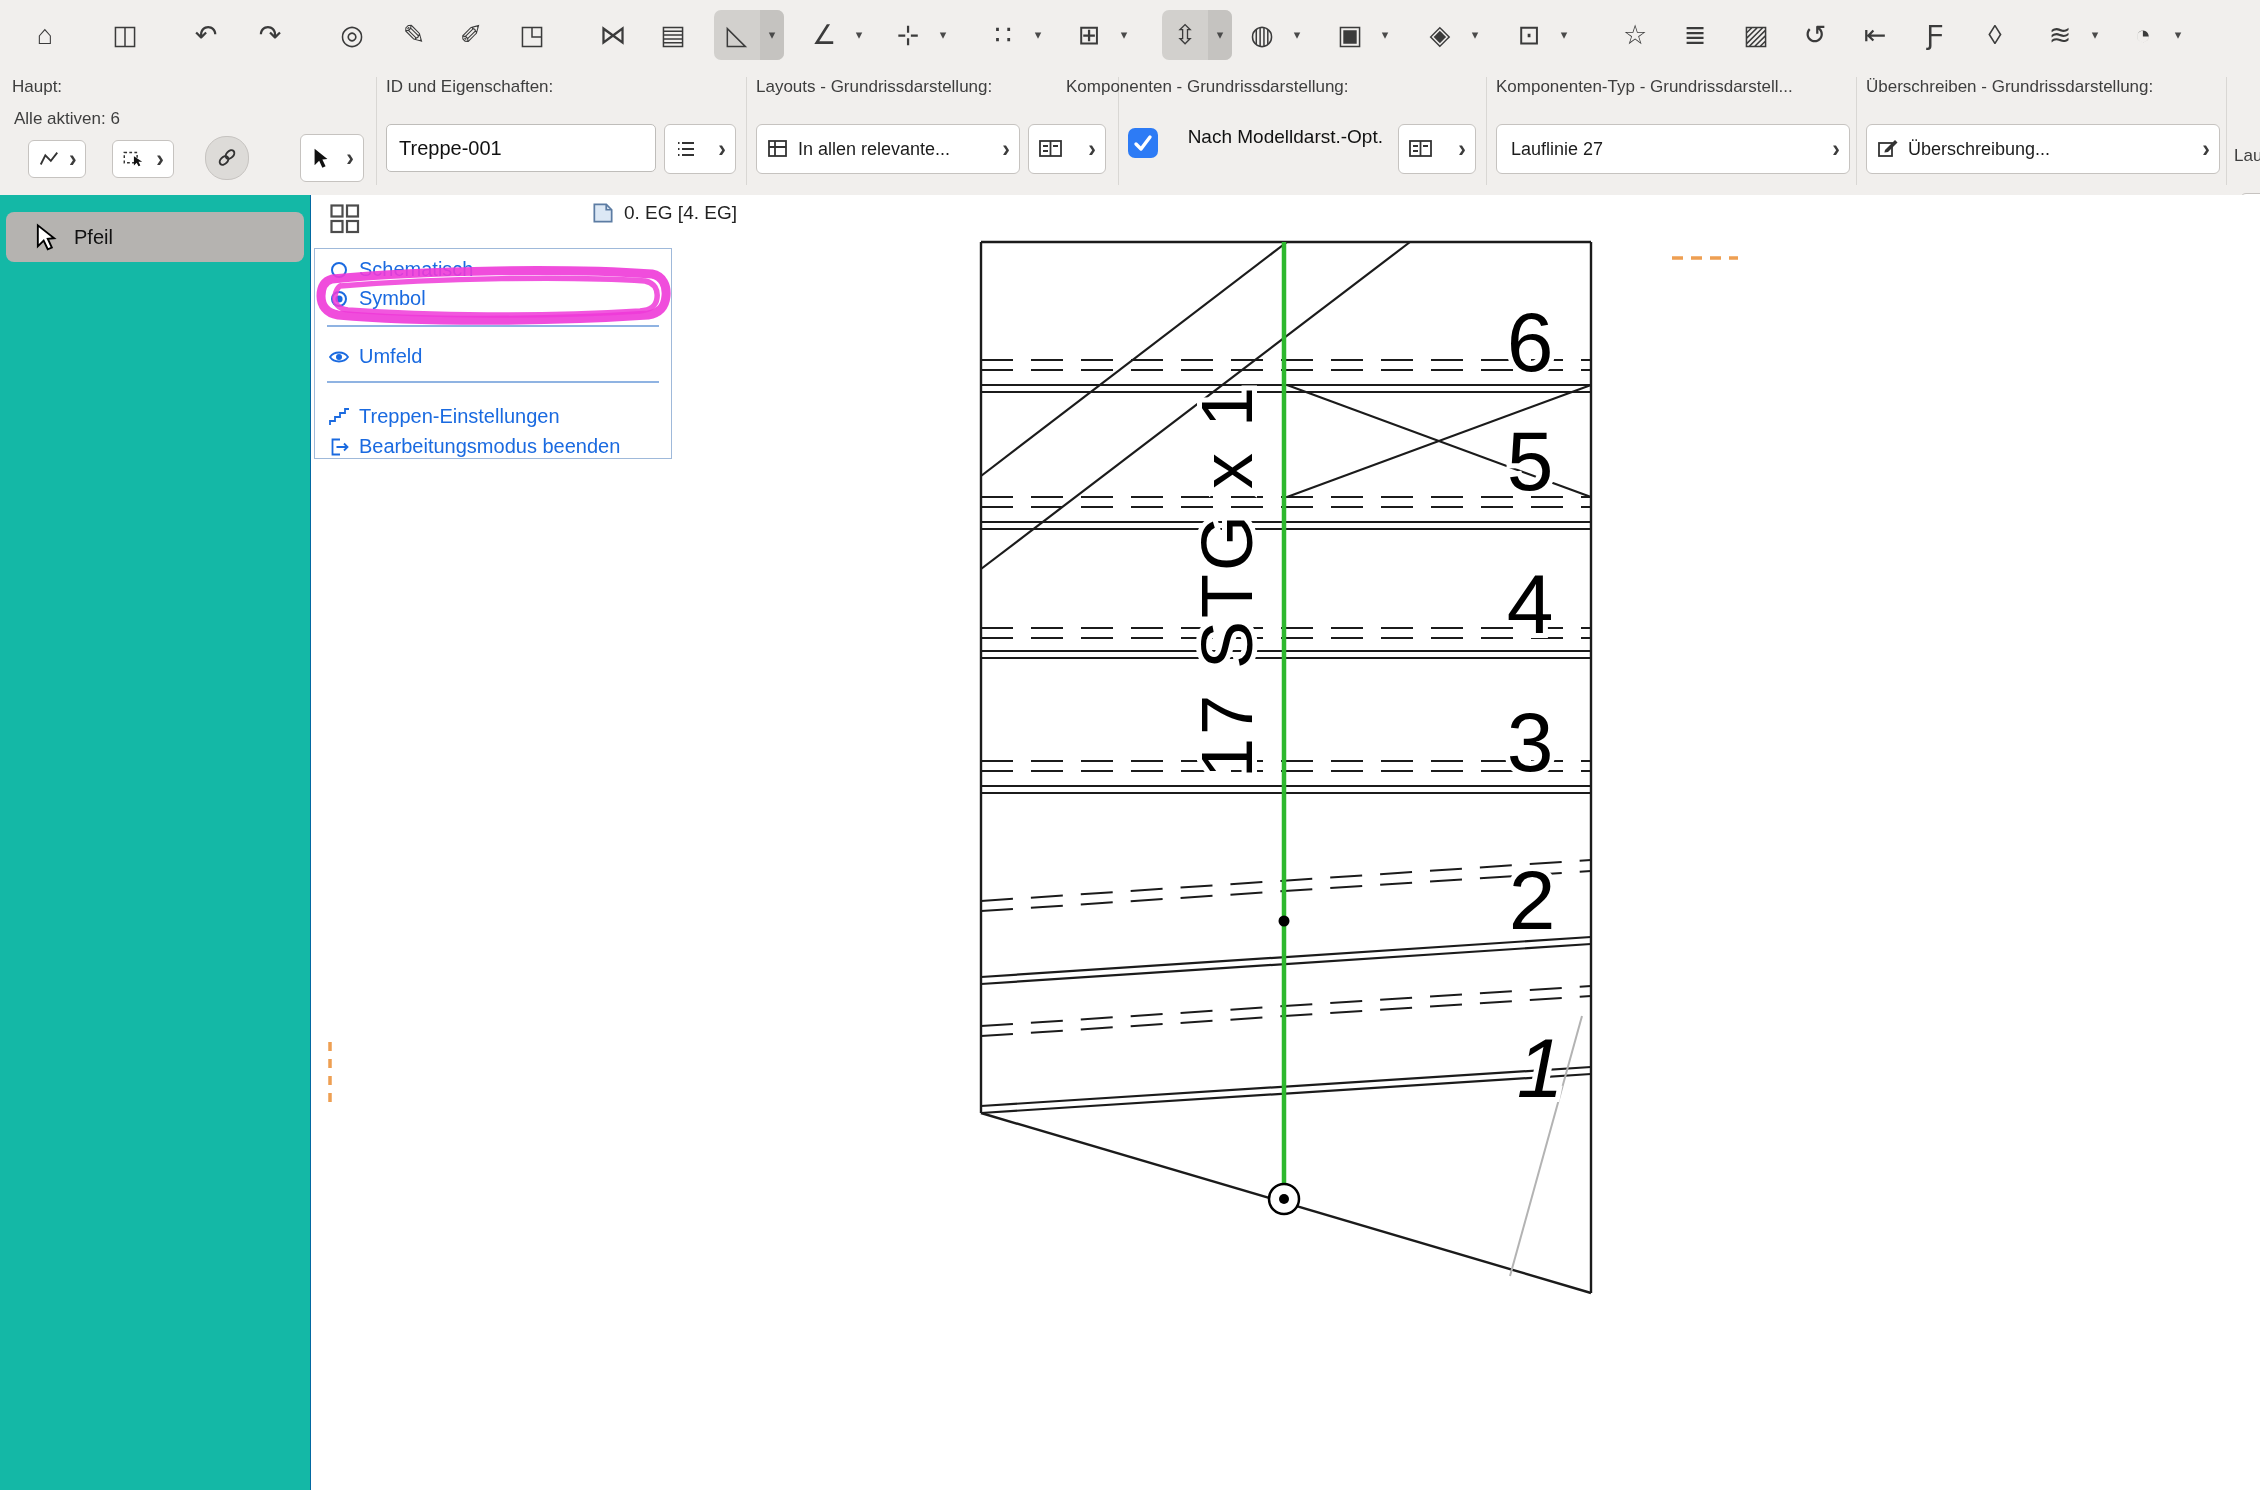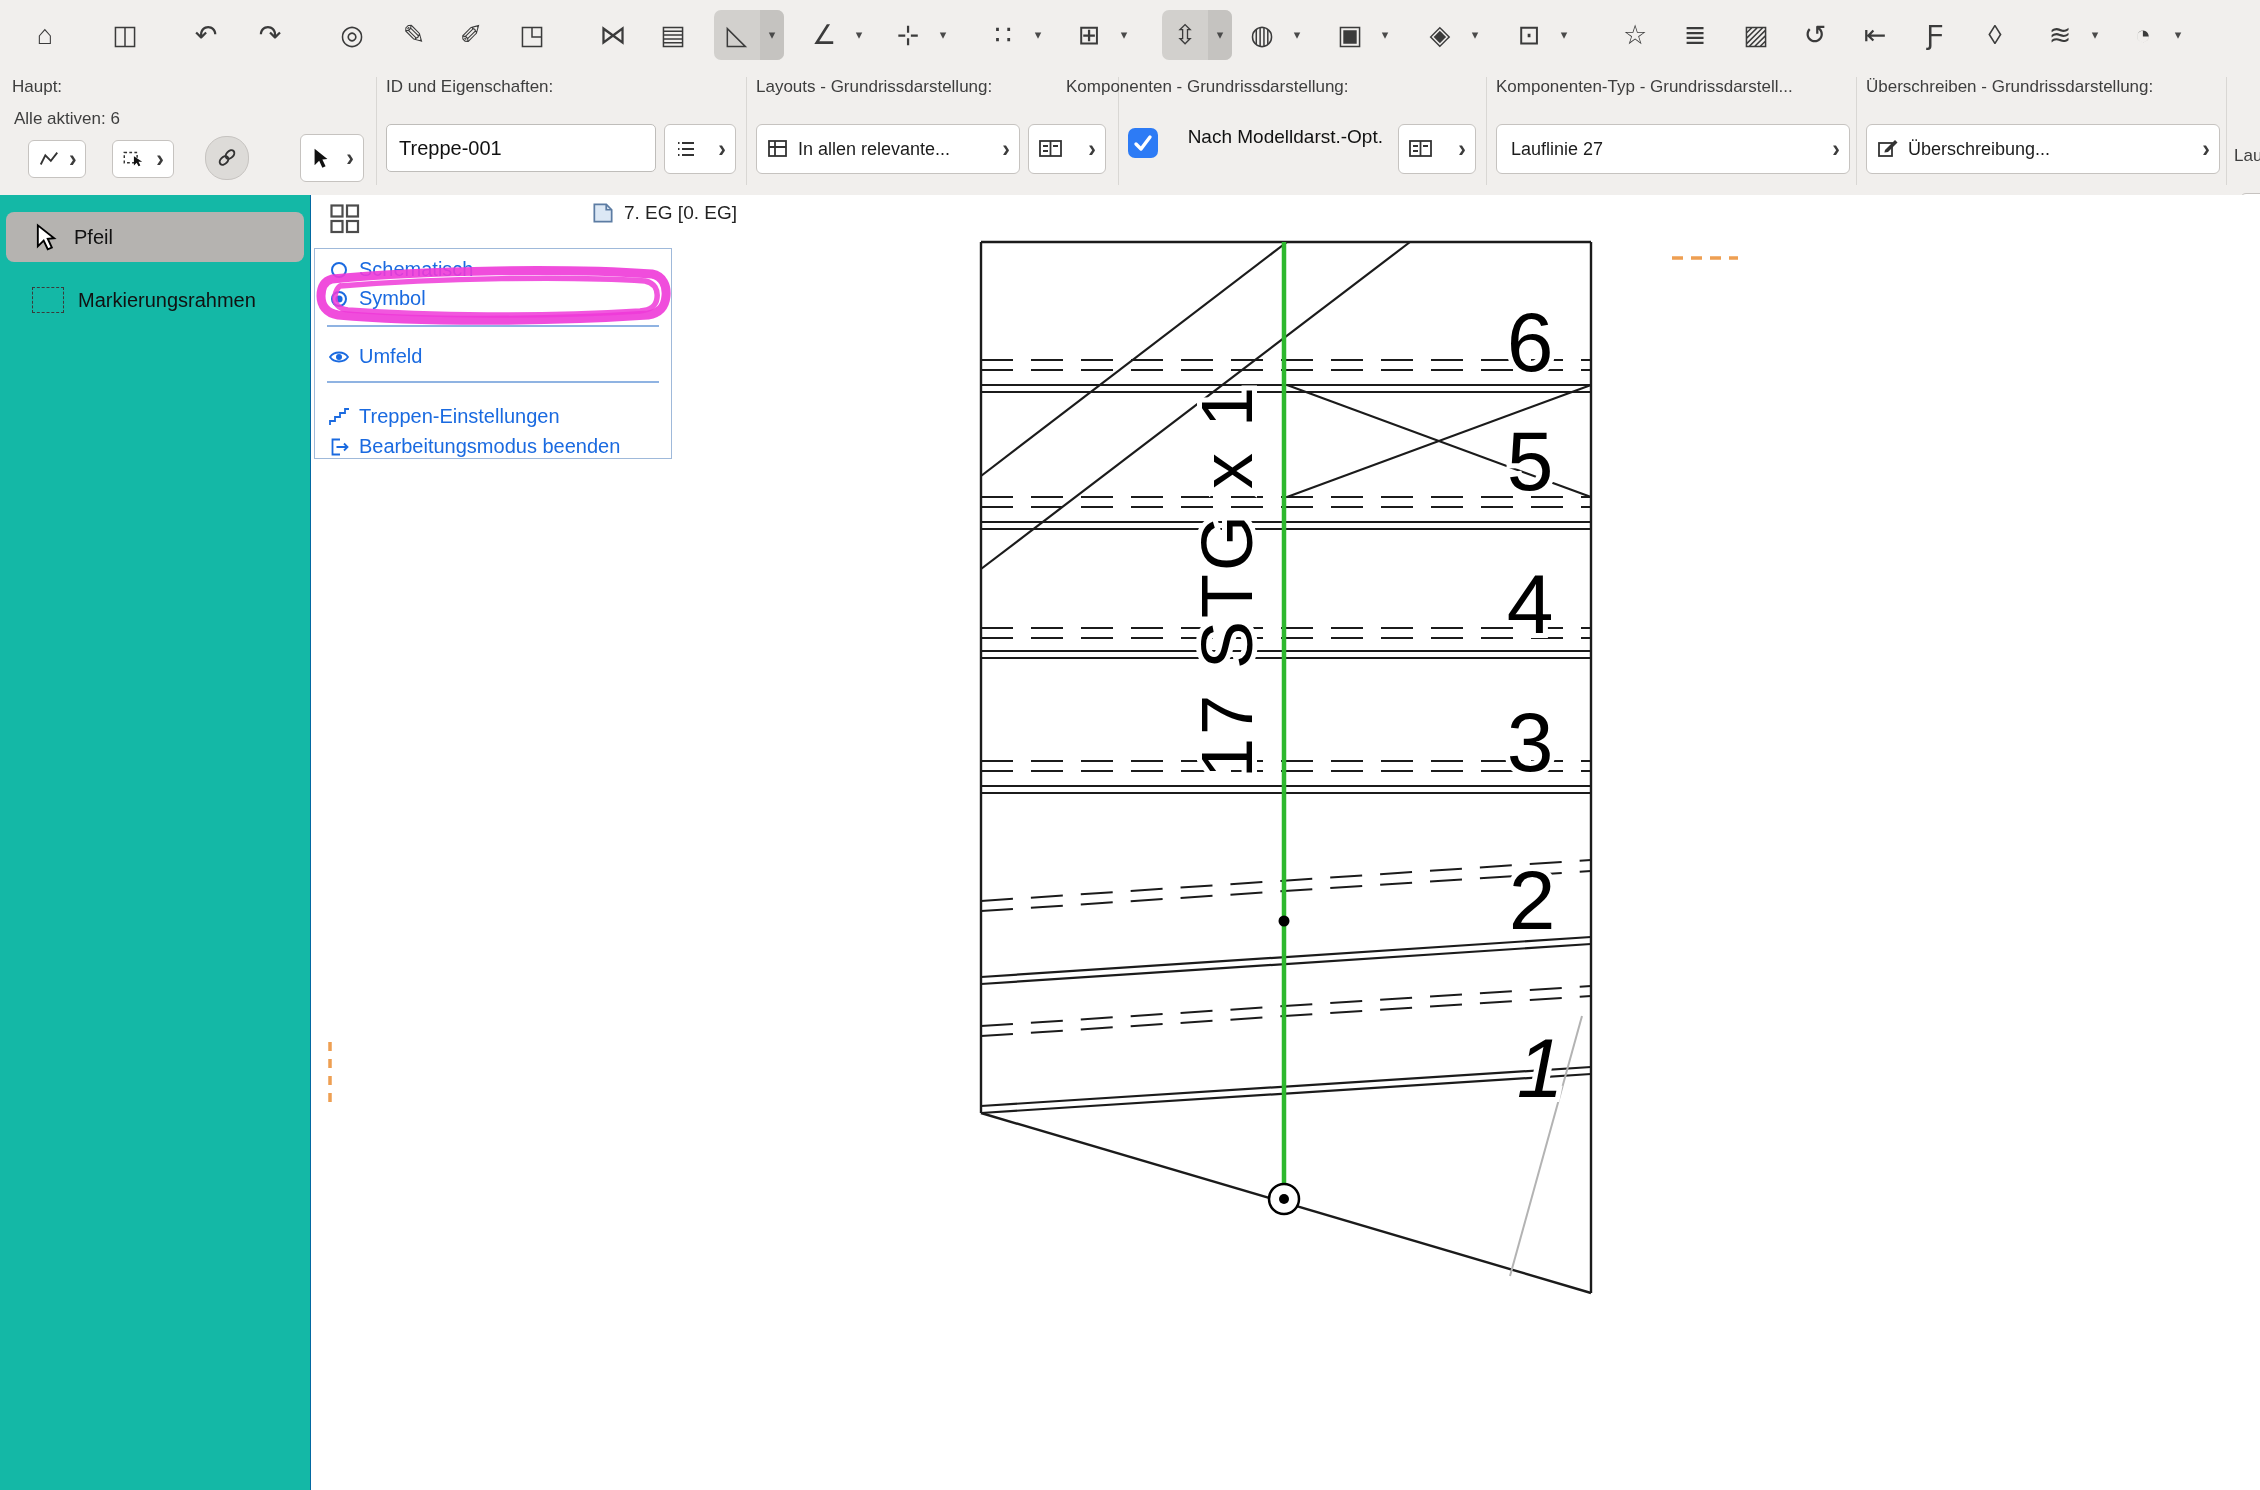--- a/index.html
+++ b/index.html
@@ -288,45 +288,41 @@
     <div class="right-partial-btn"></div>
   </div>
 
   <div class="sidebar">
     <div class="side-item selected" style="top:17px">
       <svg class="sicon" width="28" height="28" viewBox="0 0 24 24">
         <path d="M5 2 L5 20 L10 15 L13.5 22.5 L17 21 L13.5 13.5 L19 13 Z" fill="#fff" stroke="#000" stroke-width="1.6"></path>
       </svg>
       <span>Pfeil</span>
     </div>
-    <div class="side-item" style="top:80px">
-      <span class="sicon" style="width:30px;height:24px;border:1.6px dashed #3a3a3a;display:inline-block"></span>
-      <span>Markierungsrahmen</span>
-    </div>
   </div>
 
   <div class="canvas"></div>
 
   <div class="grid-toggle">
     <svg width="30" height="30" viewBox="0 0 30 30">
       <g fill="none" stroke="#4c4c4c" stroke-width="2.2">
         <rect x="1.5" y="1.5" width="11" height="11"></rect>
           <rect x="17" y="1.5" width="11" height="11"></rect>
         <rect x="1.5" y="17" width="11" height="11"></rect>
           <rect x="17" y="17" width="11" height="11"></rect>
       </g>
     </svg>
   </div>
 
   <div class="breadcrumb">
     <svg width="26" height="26" viewBox="0 0 24 24">
       <path d="M4 4 H15 L20 9 V20 H4 Z" fill="#dce8f5" stroke="#5c7ca3" stroke-width="1.6"></path>
       <path d="M15 4 V9 H20" fill="none" stroke="#5c7ca3" stroke-width="1.6"></path>
     </svg>
-    <span>7. EG [0. EG]</span>
+    <span>0. EG [4. EG]</span>
   </div>
 
   <svg class="layer drawing-layer" viewBox="0 0 2260 1490">
 
     <g stroke="#1b1b1b" stroke-width="2.4" fill="none">
       <line x1="981" y1="242" x2="981" y2="1113"></line>
       <line x1="1591" y1="242" x2="1591" y2="1293"></line>
       <line x1="981" y1="242" x2="1591" y2="242"></line>
       <line x1="981" y1="1113" x2="1591" y2="1293"></line>
     </g>

